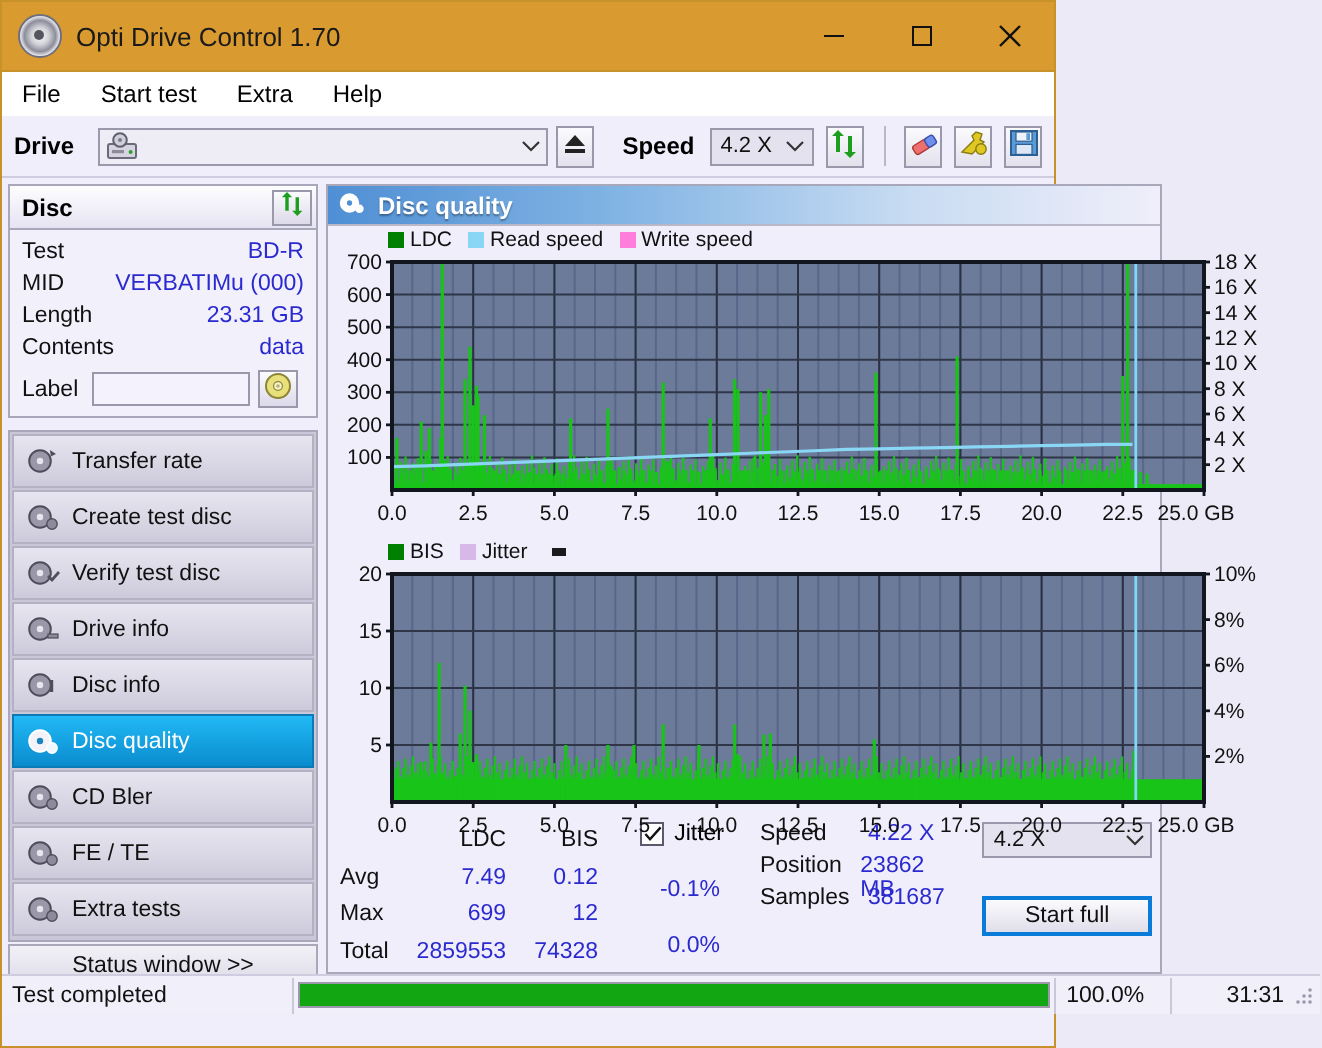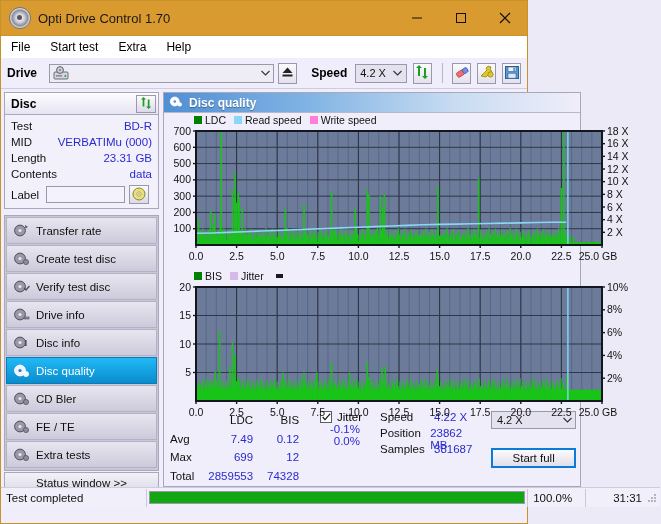--- a/index.html
+++ b/index.html
@@ -183,21 +183,21 @@
   .stats-tbl td{color:#2a2ad0;text-align:right;padding:0 7px 1px 7px;font-size:11.5px;}
   .stats-tbl td.k{color:#111;text-align:left;padding-left:2px;}
   .jitter-col{margin-left:14px;padding-top:0px;}
   .jitter-head{display:flex;align-items:center;}
   .chk{
     width:12px;height:12px;border:1px solid #5a5a6b;background:#fff;
     display:flex;align-items:center;justify-content:center;margin-right:5px;
     box-sizing:border-box;
   }
   .chk svg{display:block;}
-  .jit-val{color:#2a2ad0;text-align:right;padding-right:2px;}
+  .jit-val{color:#2a2ad0;text-align:right;padding-right:2px;margin-top:16px;}
   .speed-col{margin-left:18px;}
   .sp-row{display:flex;align-items:baseline;height:16px;}
   .sp-k{width:54px;color:#111;}
   .sp-v{color:#2a2ad0;}
   .btn-col{margin-left:12px;width:92px;}
   .sel-small{
     height:18px;background:#e4e2ee;border:1px solid #9a98ab;
     display:flex;align-items:center;padding-left:5px;box-sizing:border-box;
     font-size:11px;color:#111;
   }

